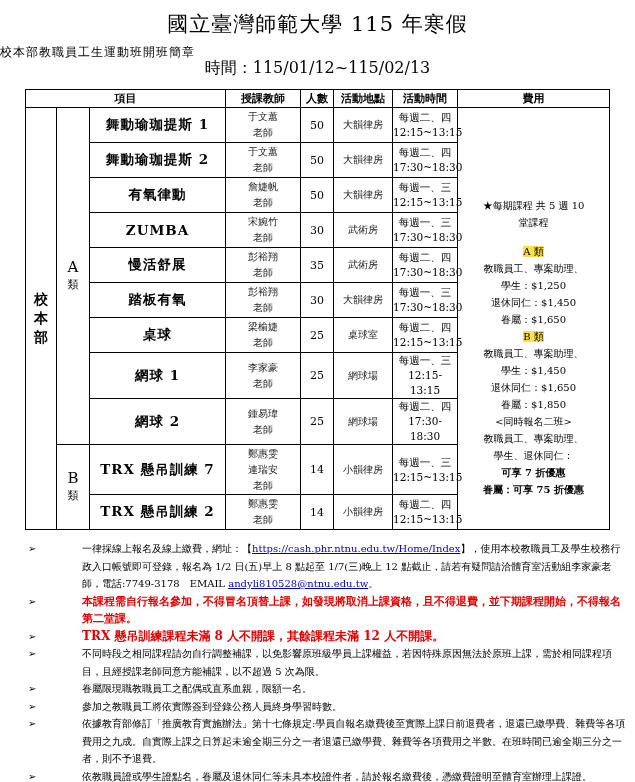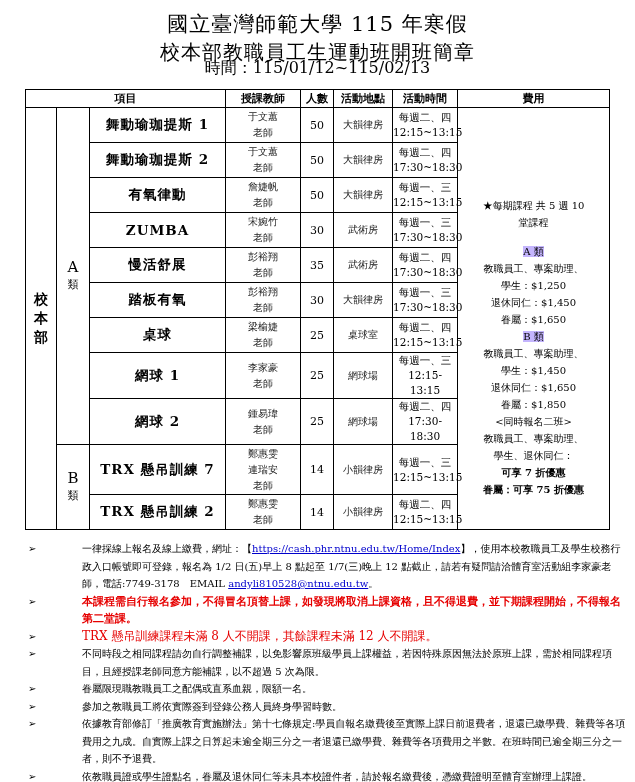--- a/index.html
+++ b/index.html
@@ -1,42 +1,42 @@
 <!DOCTYPE html>
 <html><head>
 <meta charset="utf-8">
 <style>
   html, body { margin:0; padding:0; background:#ffffff; }
   body { width:635px; height:782px; overflow:hidden; position:relative; font-family:"DejaVu Serif","Liberation Serif",serif; color:#000; }
   .t1 { position:absolute; top:12px; left:0; width:635px; text-align:center; font-size:21px; line-height:24px; letter-spacing:1px; }
-  .t2 { position:absolute; top:42px; left:0; width:635px; text-align:center; font-size:20px; line-height:20px; letter-spacing:1px; }
+  .t2 { position:absolute; top:42px; left:0; width:635px; text-align:left; font-size:12px; line-height:20px; letter-spacing:1px; }
   .t3 { position:absolute; top:58px; left:0; width:635px; text-align:center; font-size:16px; line-height:20px; }
   table.sched { position:absolute; top:89px; left:25px; border-collapse:collapse; table-layout:fixed; width:584px; }
   table.sched td, table.sched th { border:1px solid #000; padding:0; text-align:center; vertical-align:middle; }
   table.sched th { font-size:11px; font-weight:bold; height:17px; }
   th.fee-h { font-size:12px; }
   td.campus { font-size:14px; font-weight:bold; line-height:19px; }
   td.cls { font-size:11px; line-height:16px; }
   td.cls .big { font-size:15px; font-weight:normal; }
   td.course { font-size:13.5px; font-weight:bold; letter-spacing:1px; }
   td.teacher { font-size:10px; line-height:16px; color:#222; }
   td.num { font-size:11px; }
   td.loc { font-size:10px; color:#222; }
   td.time { font-size:10.5px; line-height:15px; }
   td.fee { text-align:right; vertical-align:top !important; font-size:10px; line-height:17px; padding:89px 4px 0 4px !important; }
-  .hl { background:#c4b5fd; font-weight:normal; }
+  .hl { background:#fde047; font-weight:normal; }
   .bold { font-weight:bold; }
   tr.r2 td { height:34px; }
   tr.r3 td { height:49px; }
   .notes { position:absolute; top:540px; left:28px; width:600px; font-size:10px; line-height:17.5px; }
   .note { display:flex; margin:0; }
   .bullet { width:30px; flex:0 0 30px; font-size:10px; }
   .ntext { flex:1;margin-left:24px; }
   .red { color:#e60000; font-weight:bold; font-size:11px; }
-  .red-big { color:#e60000; font-weight:normal; font-size:12px; }
+  .red-big { color:#e60000; font-weight:bold; font-size:12px; }
   a.link { color:#0000cc; text-decoration:underline; }
 </style>
 </head>
 <body>
 
 <div class="t1">國立臺灣師範大學 115 年寒假</div>
 <div class="t2">校本部教職員工生運動班開班簡章</div>
 <div class="t3">時間：115/01/12~115/02/13</div>
 
 <table class="sched">

